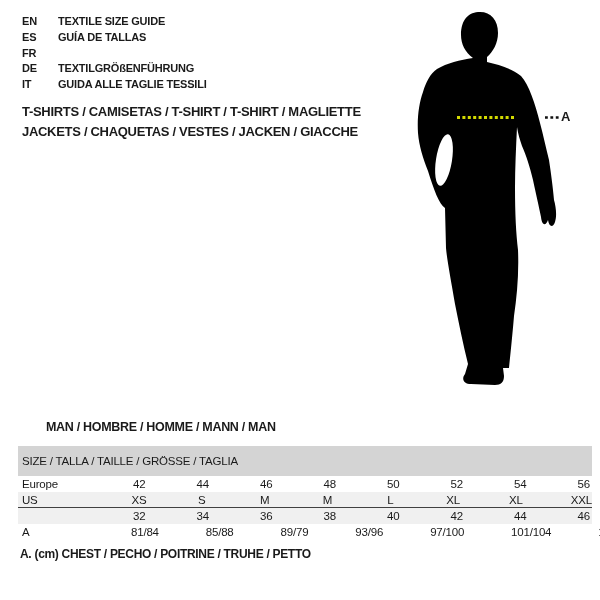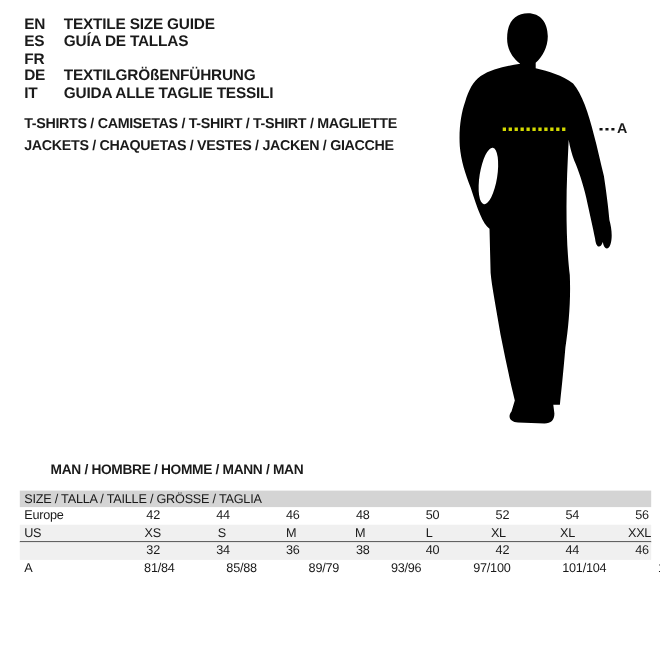--- a/index.html
+++ b/index.html
@@ -5,37 +5,37 @@
   html,body{margin:0;padding:0;}
   body{
     width:600px;height:600px;background:#ffffff;
     font-family:"Liberation Sans","DejaVu Sans",sans-serif;
     color:#1a1a1a;
   }
   .canvas{position:relative;width:600px;height:600px;background:#fff;overflow:hidden;}
 
   
   .lang{position:absolute;left:22px;top:14px;}
-  .lang-row{display:flex;font-weight:bold;font-size:14px;line-height:15.8px;letter-spacing:-0.2px;white-space:nowrap;}
+  .lang-row{display:flex;font-weight:bold;font-size:11px;line-height:15.8px;letter-spacing:-0.2px;white-space:nowrap;}
   .lang-code{width:36px;flex:0 0 36px;}
 
   
   .cats{position:absolute;left:22px;top:102px;font-weight:bold;font-size:13px;line-height:19.5px;letter-spacing:-0.3px;white-space:nowrap;}
 
   
   .figure{position:absolute;left:415px;top:8px;width:150px;height:382px;}
   .figure svg{display:block;width:150px;height:382px;}
   .a-label{position:absolute;left:561px;top:109px;font-size:13px;font-weight:600;line-height:15px;}
 
   
   .man-label{position:absolute;left:22px;top:420px;font-weight:bold;font-size:12.5px;letter-spacing:-0.3px;white-space:nowrap;padding-left:24px;}
 
   
   .tbl{position:absolute;left:18px;top:446px;width:574px;font-size:11.5px;letter-spacing:-0.2px;}
-  .thead{height:15px;background:#d4d4d4;display:flex;align-items:center;padding-left:4px;box-sizing:border-box;white-space:nowrap;}
+  .thead{height:30px;background:#d4d4d4;display:flex;align-items:center;padding-left:4px;box-sizing:border-box;white-space:nowrap;}
   .trow{display:grid;grid-template-columns:66px repeat(8,1fr);height:16px;align-items:center;gap:47px;}
   .tlabel{padding-left:4px;text-align:left;}
   .tcell{text-align:center;}
   .row-us,.row-blank{background:#f0f0f0;}
   .row-us{border-bottom:1px solid #404040;box-sizing:border-box;}
 
   
   .footnote{position:absolute;left:20px;top:547px;font-weight:bold;font-size:12px;letter-spacing:-0.3px;white-space:nowrap;}
 </style>
 </head>
@@ -162,14 +162,15 @@
       <div class="tcell">85/88</div>
       <div class="tcell">89/79</div>
       <div class="tcell">93/96</div>
       <div class="tcell">97/100</div>
       <div class="tcell">101/104</div>
       <div class="tcell">105/108</div>
       <div class="tcell">109/112</div>
     </div>
   </div>
 
+  <div class="footnote">A. (cm) CHEST / PECHO / POITRINE / TRUHE / PETTO</div>
 
 </div>
 
 </body></html>

